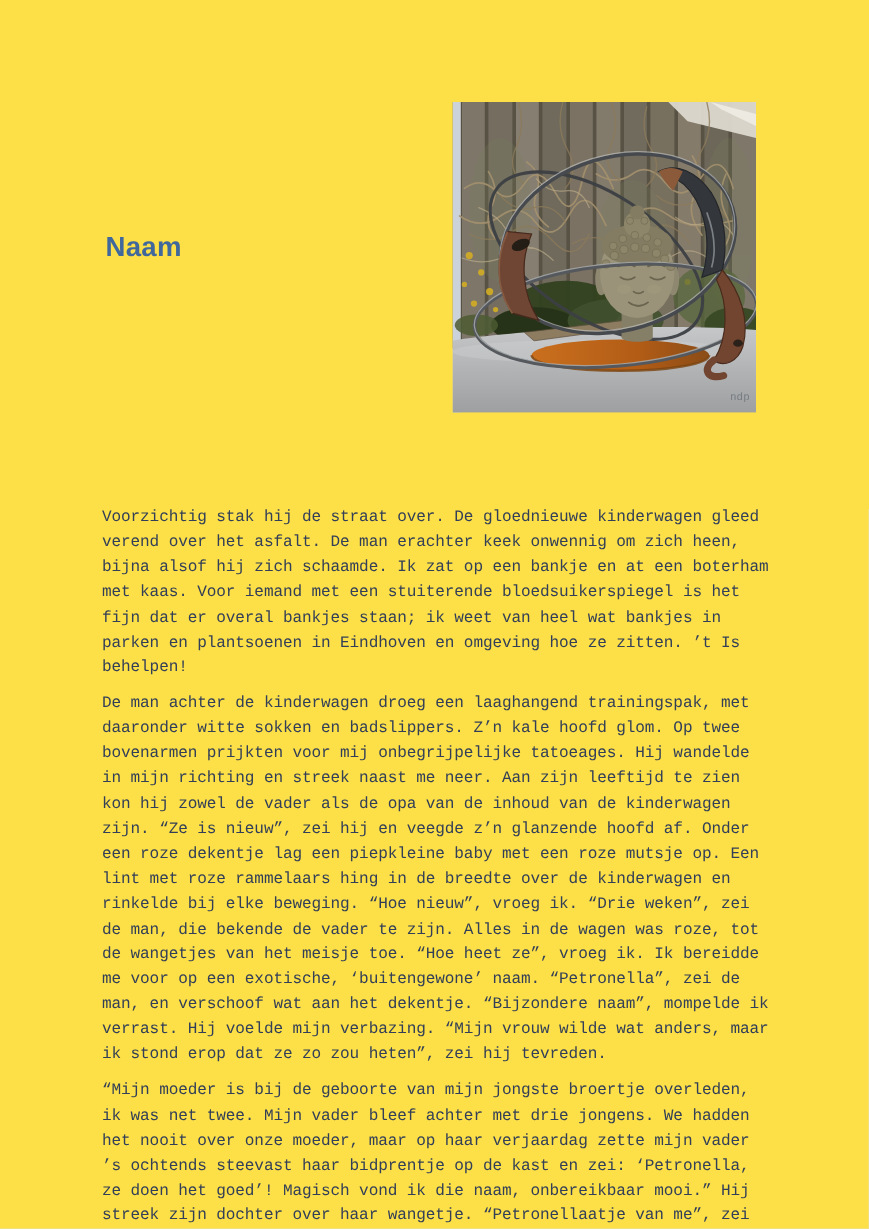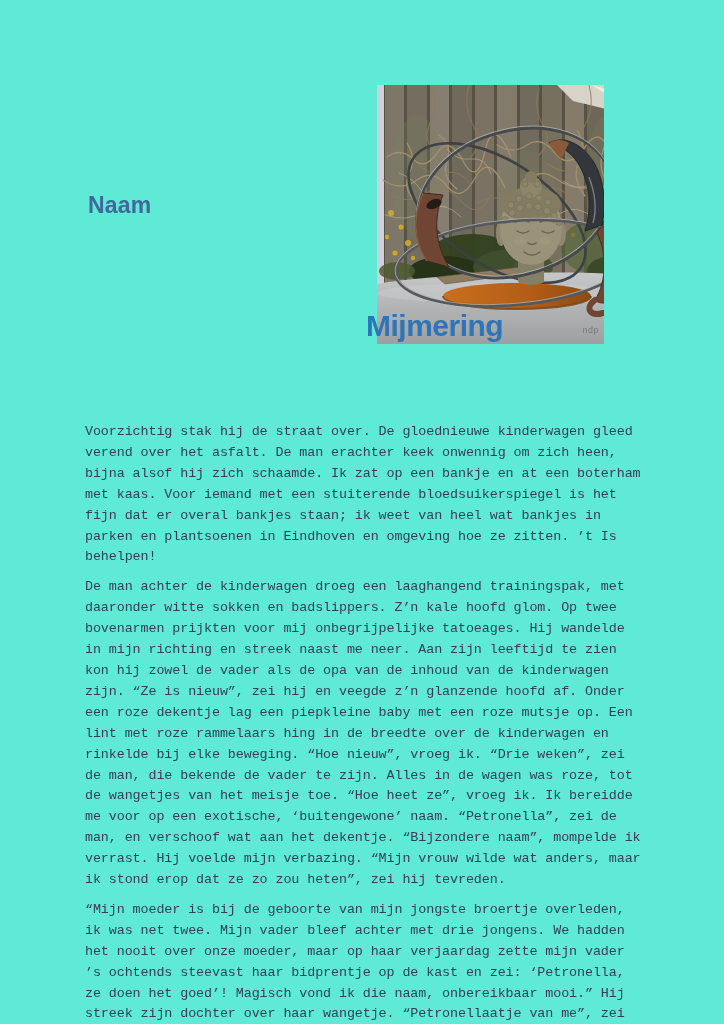--- a/index.html
+++ b/index.html
@@ -5,34 +5,34 @@
   html,body{margin:0;padding:0;}
   body{
     width:724px;height:1024px;
     background:#d9e2ef;
     font-family:"Liberation Sans", sans-serif;
     overflow:hidden;
   }
   .page{
     position:relative;
     width:724px;height:1024px;
-    background:#5eead4;
+    background:#fde047;
   }
   .name-heading{
     position:absolute;
     left:88px;top:192px;
     font-size:23px;font-weight:bold;
     color:#41689c;
     letter-spacing:.2px;
     margin:0;
   }
   .photo{
     position:absolute;
     left:377px;top:85px;
-    width:227px;height:259px;
+    width:253px;height:259px;
     overflow:hidden;
   }
   .photo svg{display:block;}
   .photo-watermark{
     position:absolute;
     right:5px;bottom:9px;
     font-size:9px;
     color:#6f757c;
     opacity:.85;
     letter-spacing:.5px;
@@ -234,21 +234,20 @@
       <path d="M172,58 C178,54 186,54 192,58 L184,74 C178,68 174,62 172,58 Z" fill="#8a5a3a"></path>
       <path d="M212,92 C218,108 220,124 216,138" fill="none" stroke="#9aa0a4" stroke-width="1.4" opacity="0.7"></path>
 
       <path d="M225,140 C240,158 248,182 242,204 C238,216 226,222 218,215 C230,196 230,168 220,148 Z" fill="#714530" stroke="#4a2c1d" stroke-width="1"></path>
       <path d="M218,215 C208,222 212,232 226,228" fill="none" stroke="#714530" stroke-width="6" stroke-linecap="round"></path>
       <ellipse cx="238" cy="201" rx="4" ry="3" fill="#2a211a"></ellipse>
     </svg>
     <figcaption class="photo-watermark">ndp</figcaption>
   </figure>
 
-  <h2 class="page-title">Mijmering</h2>
 
   <div class="body-text">
     <p>Voorzichtig stak hij de straat over. De gloednieuwe kinderwagen gleed verend over het asfalt. De man erachter keek onwennig om zich heen, bijna alsof hij zich schaamde. Ik zat op een bankje en at een boterham met kaas. Voor iemand met een stuiterende bloedsuikerspiegel is het fijn dat er overal bankjes staan; ik weet van heel wat bankjes in parken en plantsoenen in Eindhoven en omgeving hoe ze zitten. ’t Is behelpen!</p>
     <p>De man achter de kinderwagen droeg een laaghangend trainingspak, met daaronder witte sokken en badslippers. Z’n kale hoofd glom. Op twee bovenarmen prijkten voor mij onbegrijpelijke tatoeages. Hij wandelde in mijn richting en streek naast me neer. Aan zijn leeftijd te zien kon hij zowel de vader als de opa van de inhoud van de kinderwagen zijn. “Ze is nieuw”, zei hij en veegde z’n glanzende hoofd af. Onder een roze dekentje lag een piepkleine baby met een roze mutsje op. Een lint met roze rammelaars hing in de breedte over de kinderwagen en rinkelde bij elke beweging. “Hoe nieuw”, vroeg ik. “Drie weken”,  zei de man, die bekende de vader te zijn. Alles in de wagen was roze, tot de wangetjes van het meisje toe. “Hoe heet ze”, vroeg ik. Ik bereidde me voor op een exotische, ‘buitengewone’ naam. “Petronella”, zei de man, en verschoof wat aan het dekentje. “Bijzondere naam”, mompelde ik verrast. Hij voelde mijn verbazing. “Mijn vrouw wilde wat anders, maar ik stond erop dat ze zo zou heten”, zei hij tevreden.</p>
     <p>“Mijn moeder is bij de geboorte van mijn jongste broertje overleden, ik was net twee. Mijn vader bleef achter met drie jongens. We hadden het nooit over onze moeder, maar op haar verjaardag zette mijn vader ’s ochtends steevast haar bidprentje op de kast en zei: ‘Petronella, ze doen het goed’! Magisch vond ik die naam, onbereikbaar mooi.” Hij streek zijn dochter over haar wangetje. “Petronellaatje van me”, zei hij zacht. Petronellaatje smakte en balde haar vuistjes.</p>
     <p class="signature">Marjolijn Sengers, 8 mei  2016</p>
   </div>
 
 </div>
 

